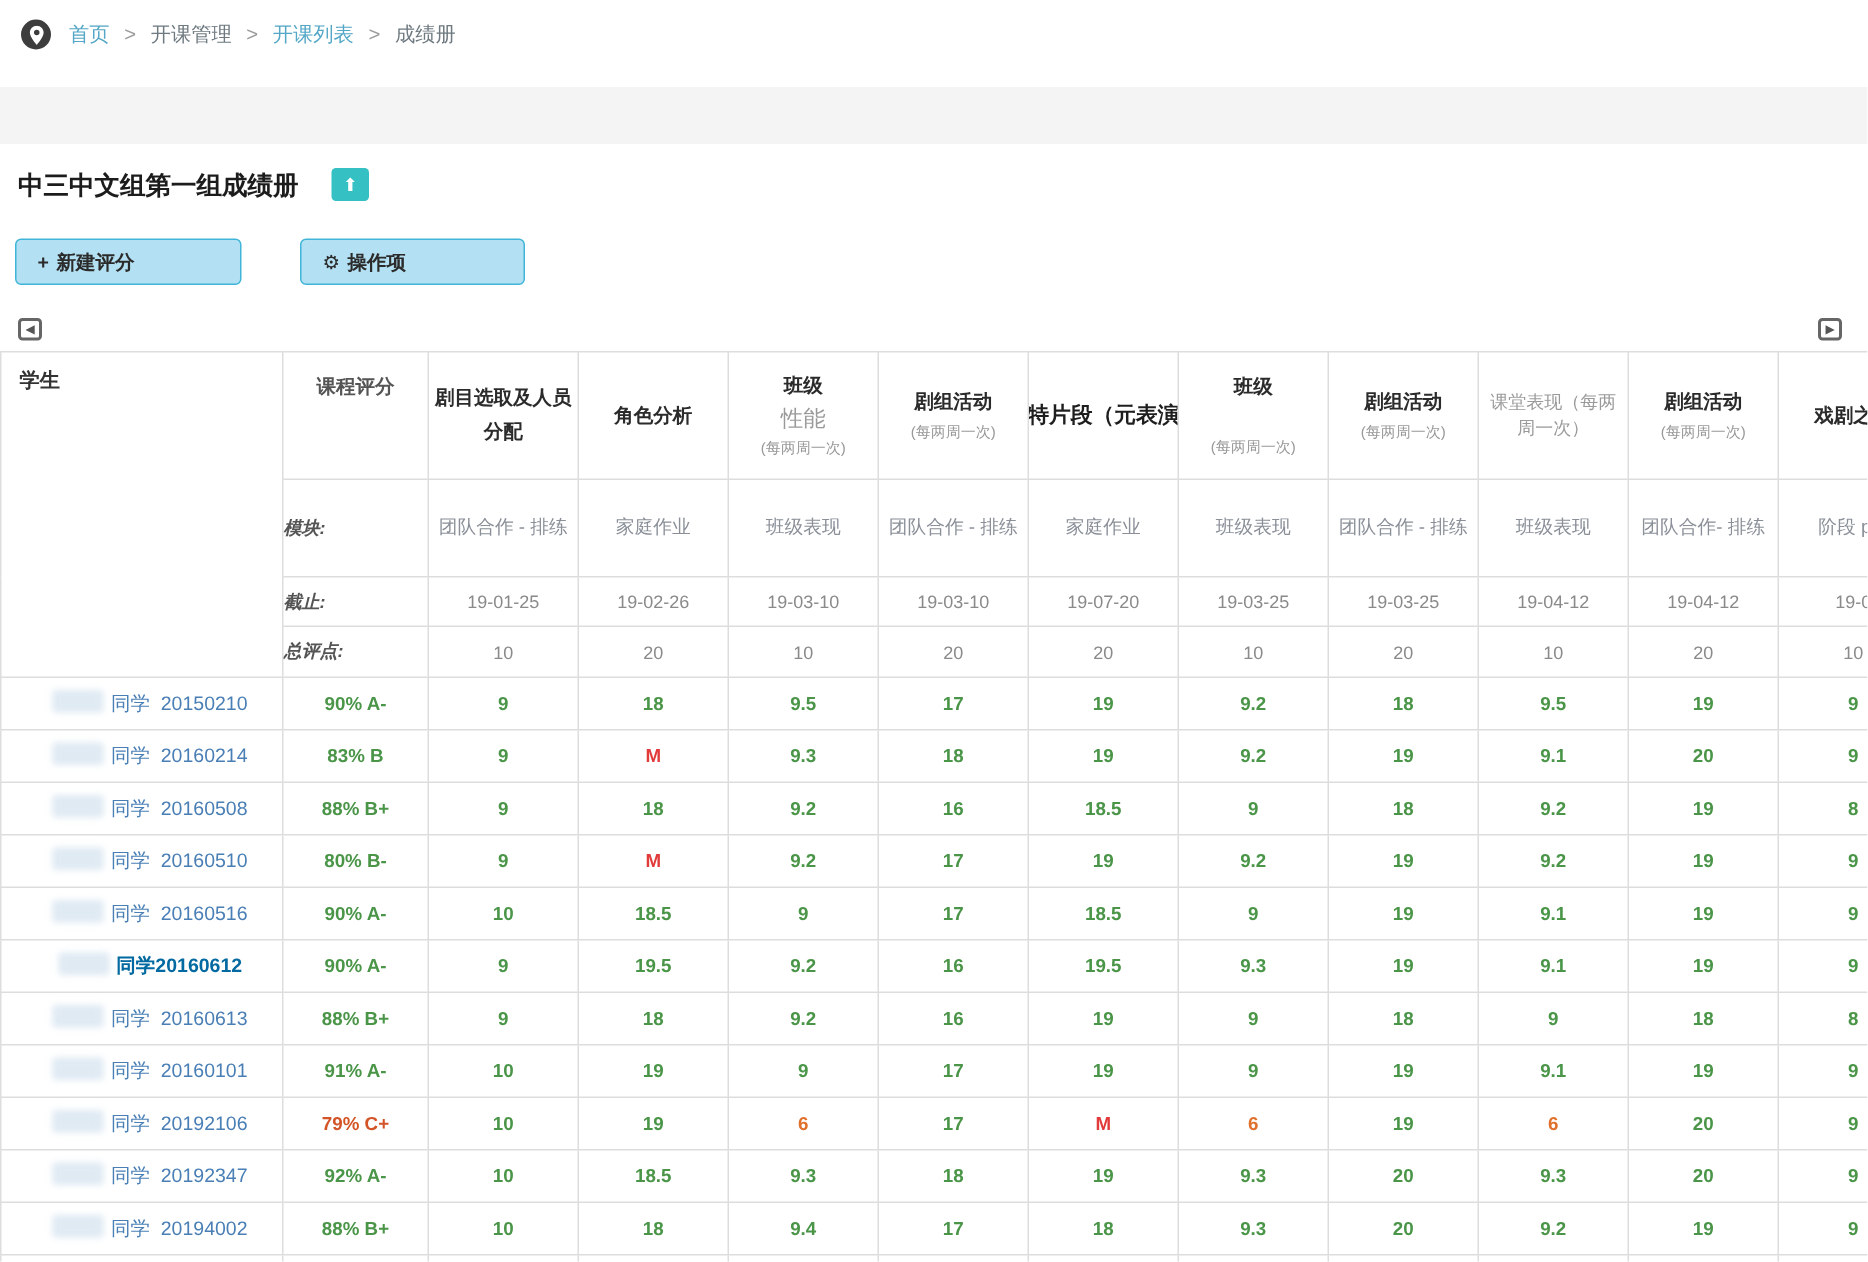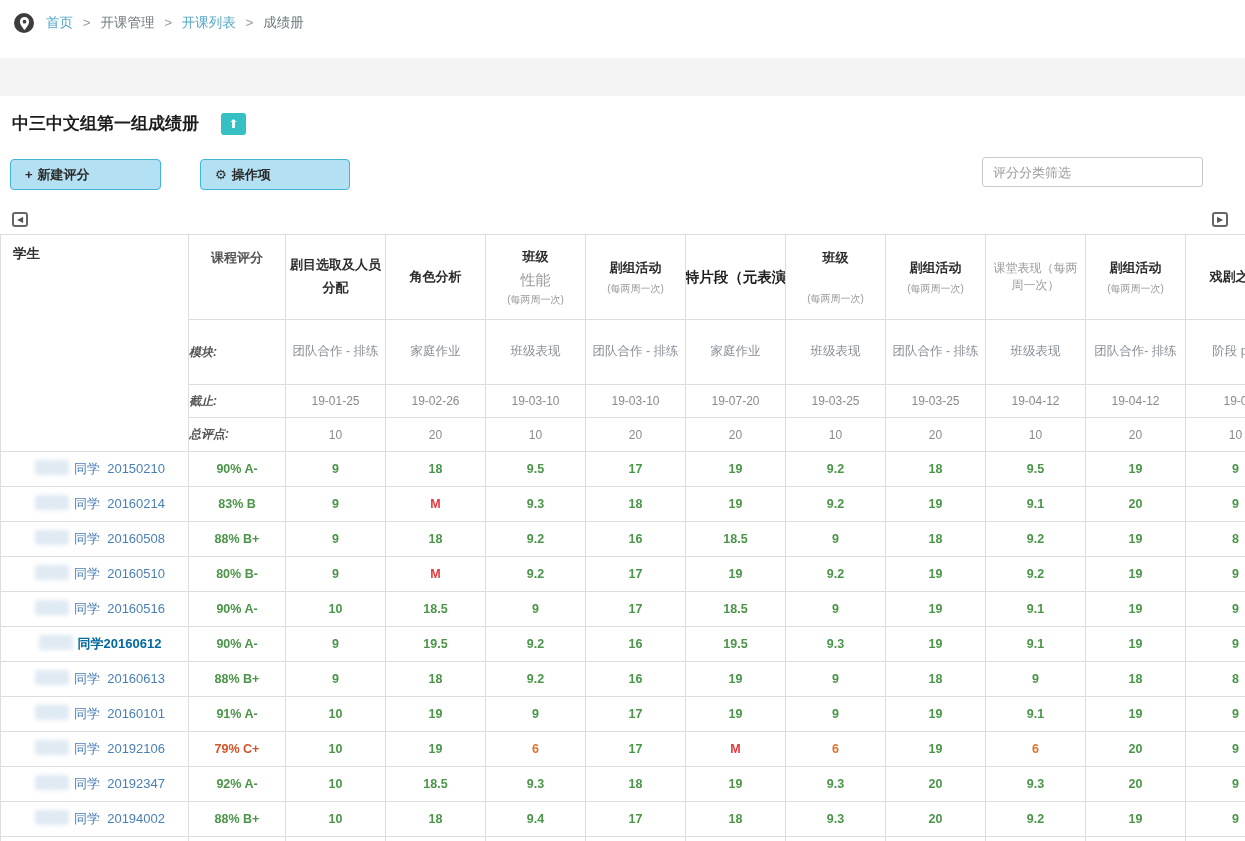--- a/index.html
+++ b/index.html
@@ -11,21 +11,21 @@
   .crumb-pin { width:20px; height:20px; border-radius:50%; background:#3d3d3d; display:flex;
     align-items:center; justify-content:center; margin-right:12px; flex:0 0 auto; }
   .crumbs { font-size:13.5px; }
   .crumbs .sep { color:#9a9a9a; margin:0 6px; }
   .crumb-link { color:#54a7c7; text-decoration:none; cursor:pointer; }
   .crumb-plain { color:#6e7a80; }
 
   .gray-band { height:38px; background:#f4f4f4; margin-top:12px; }
 
   
-  .title-row { display:flex; align-items:center; padding:0 12px; margin-top:16px; }
+  .title-row { display:flex; align-items:flex-start; padding:0 12px; margin-top:16px; }
   .page-title { font-size:17px; font-weight:bold; color:#1c1c1c; }
   .export-btn { width:25px; height:22px; background:#35c1c4; border:none; border-radius:3px;
     color:#fff; font-size:12px; line-height:22px; text-align:center; margin-left:22px; cursor:pointer; }
 
   
   .toolbar { position:relative; margin-top:24px; height:31px; padding:0 12px; }
   .tb-btn { position:absolute; top:0; height:31px; background:#b3e0f2; border:1px solid #41b5d8;
     border-radius:4px; font-size:13px; font-weight:bold; color:#2b2b2b; cursor:pointer;
     font-family:inherit; padding:0 14px; text-align:left; }
   .tb-btn .bicon { margin-right:5px; font-style:normal; }
@@ -107,21 +107,20 @@
 <div class="title-row">
   <span class="page-title">中三中文组第一组成绩册</span>
   <button class="export-btn">
     <span>⬆</span>
   </button>
 </div>
 
 <div class="toolbar">
   <button class="tb-btn" id="btn-actions"><i class="bicon">⚙</i><span>操作项</span></button>
   <button class="tb-btn" id="btn-new"><i class="bicon">+</i><span>新建评分</span></button>
-  <input class="filter-input" type="text" placeholder="评分分类筛选" style="">
 </div>
 
 <div class="arrow-row">
   <button class="nav-arrow"><span>◀</span></button>
   <button class="nav-arrow"><span>▶</span></button>
 </div>
 
 <div class="table-viewport">
   <table class="grade">
     <colgroup id="cols">

